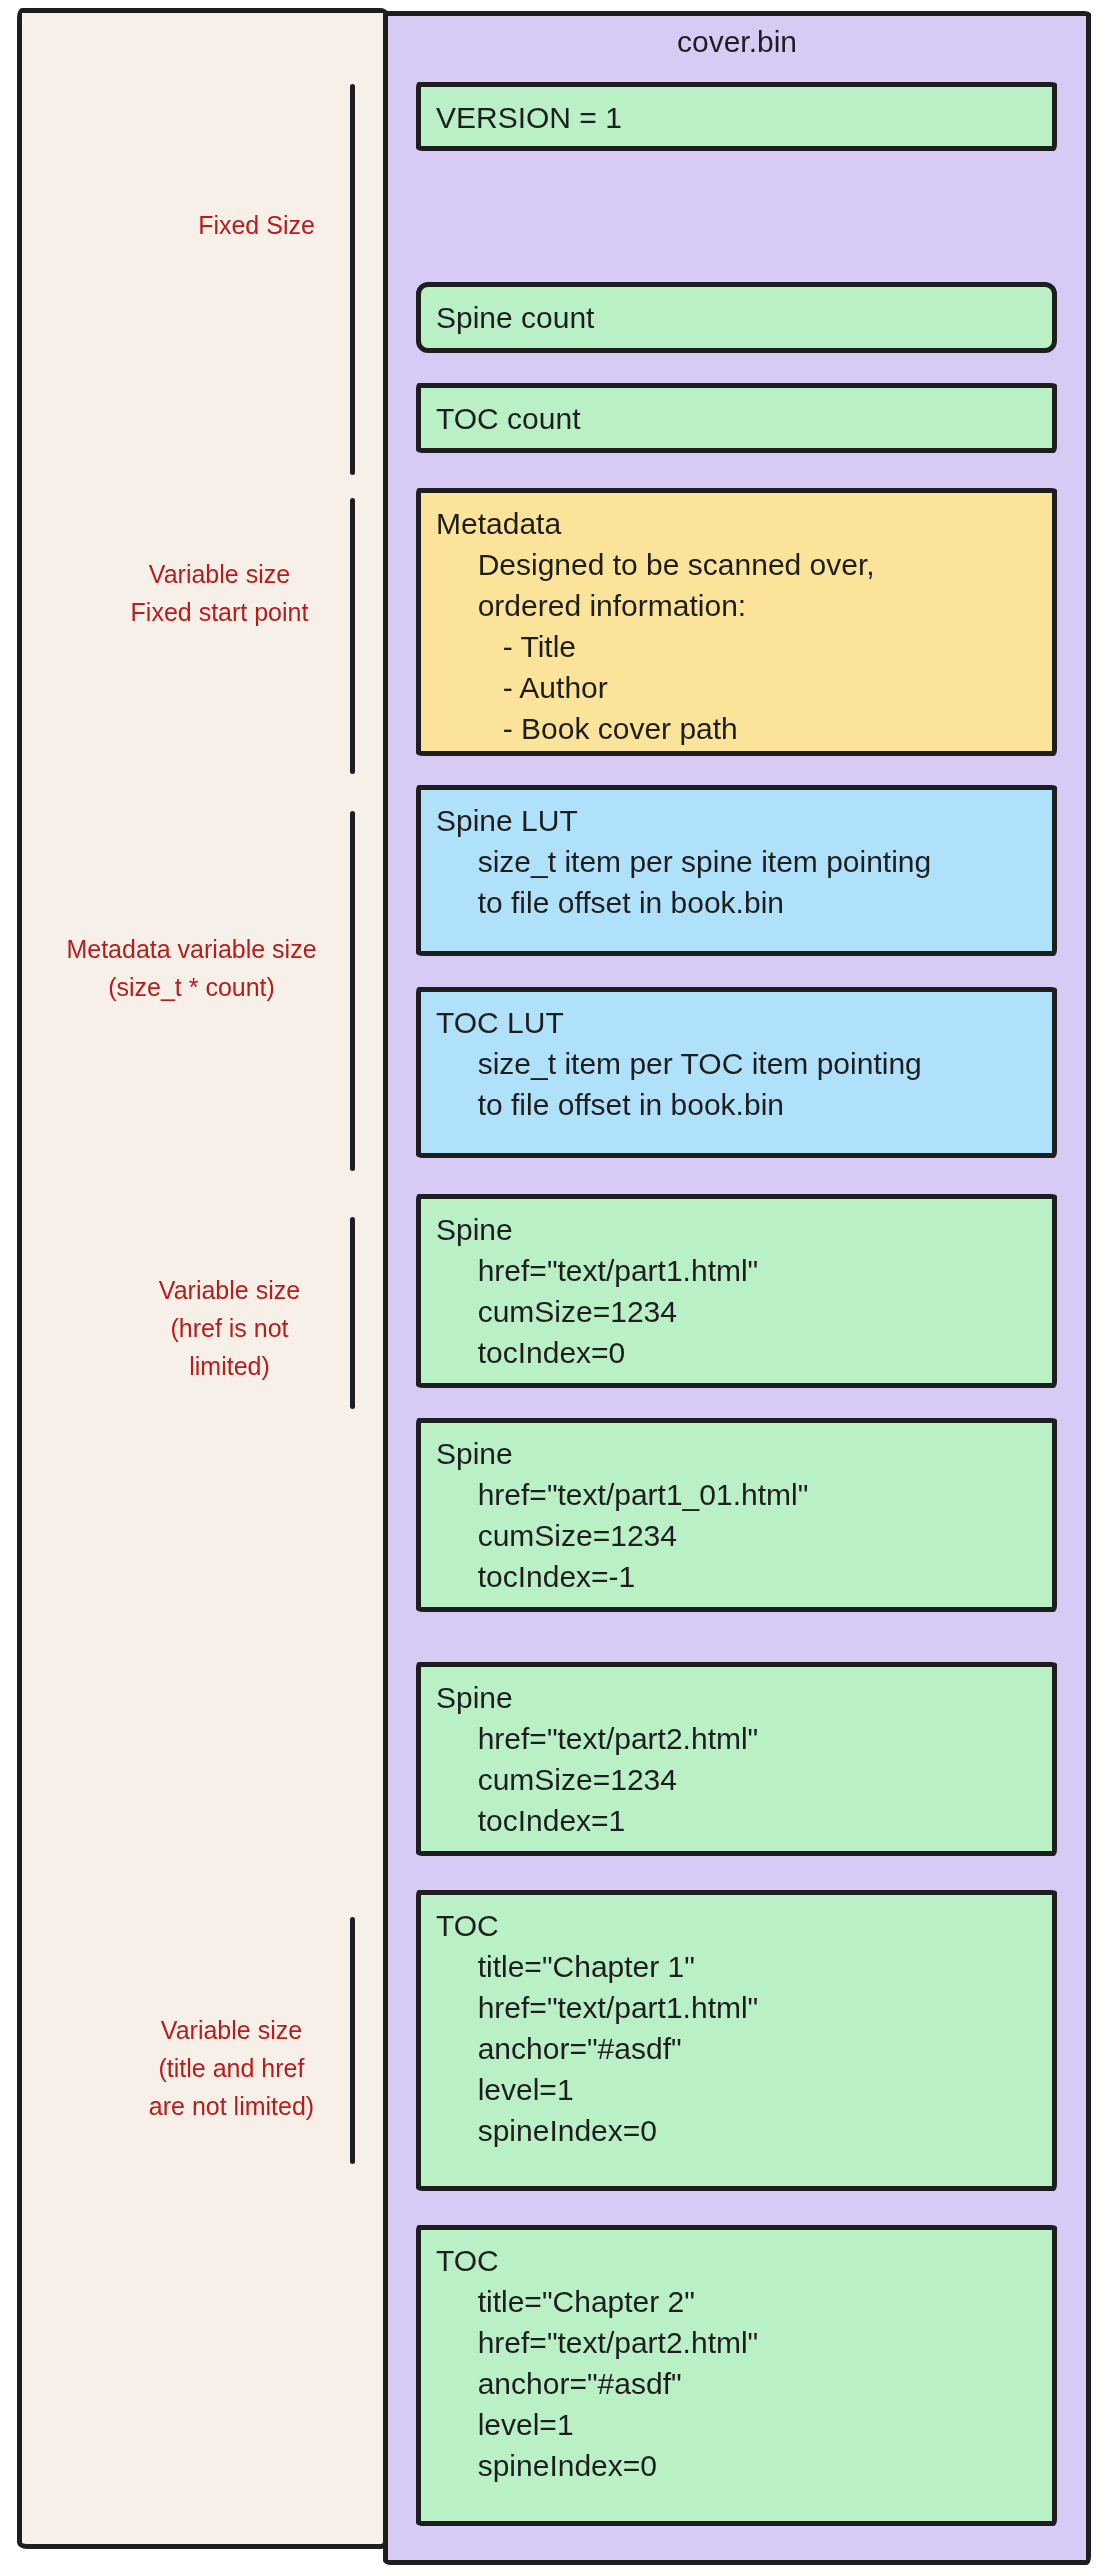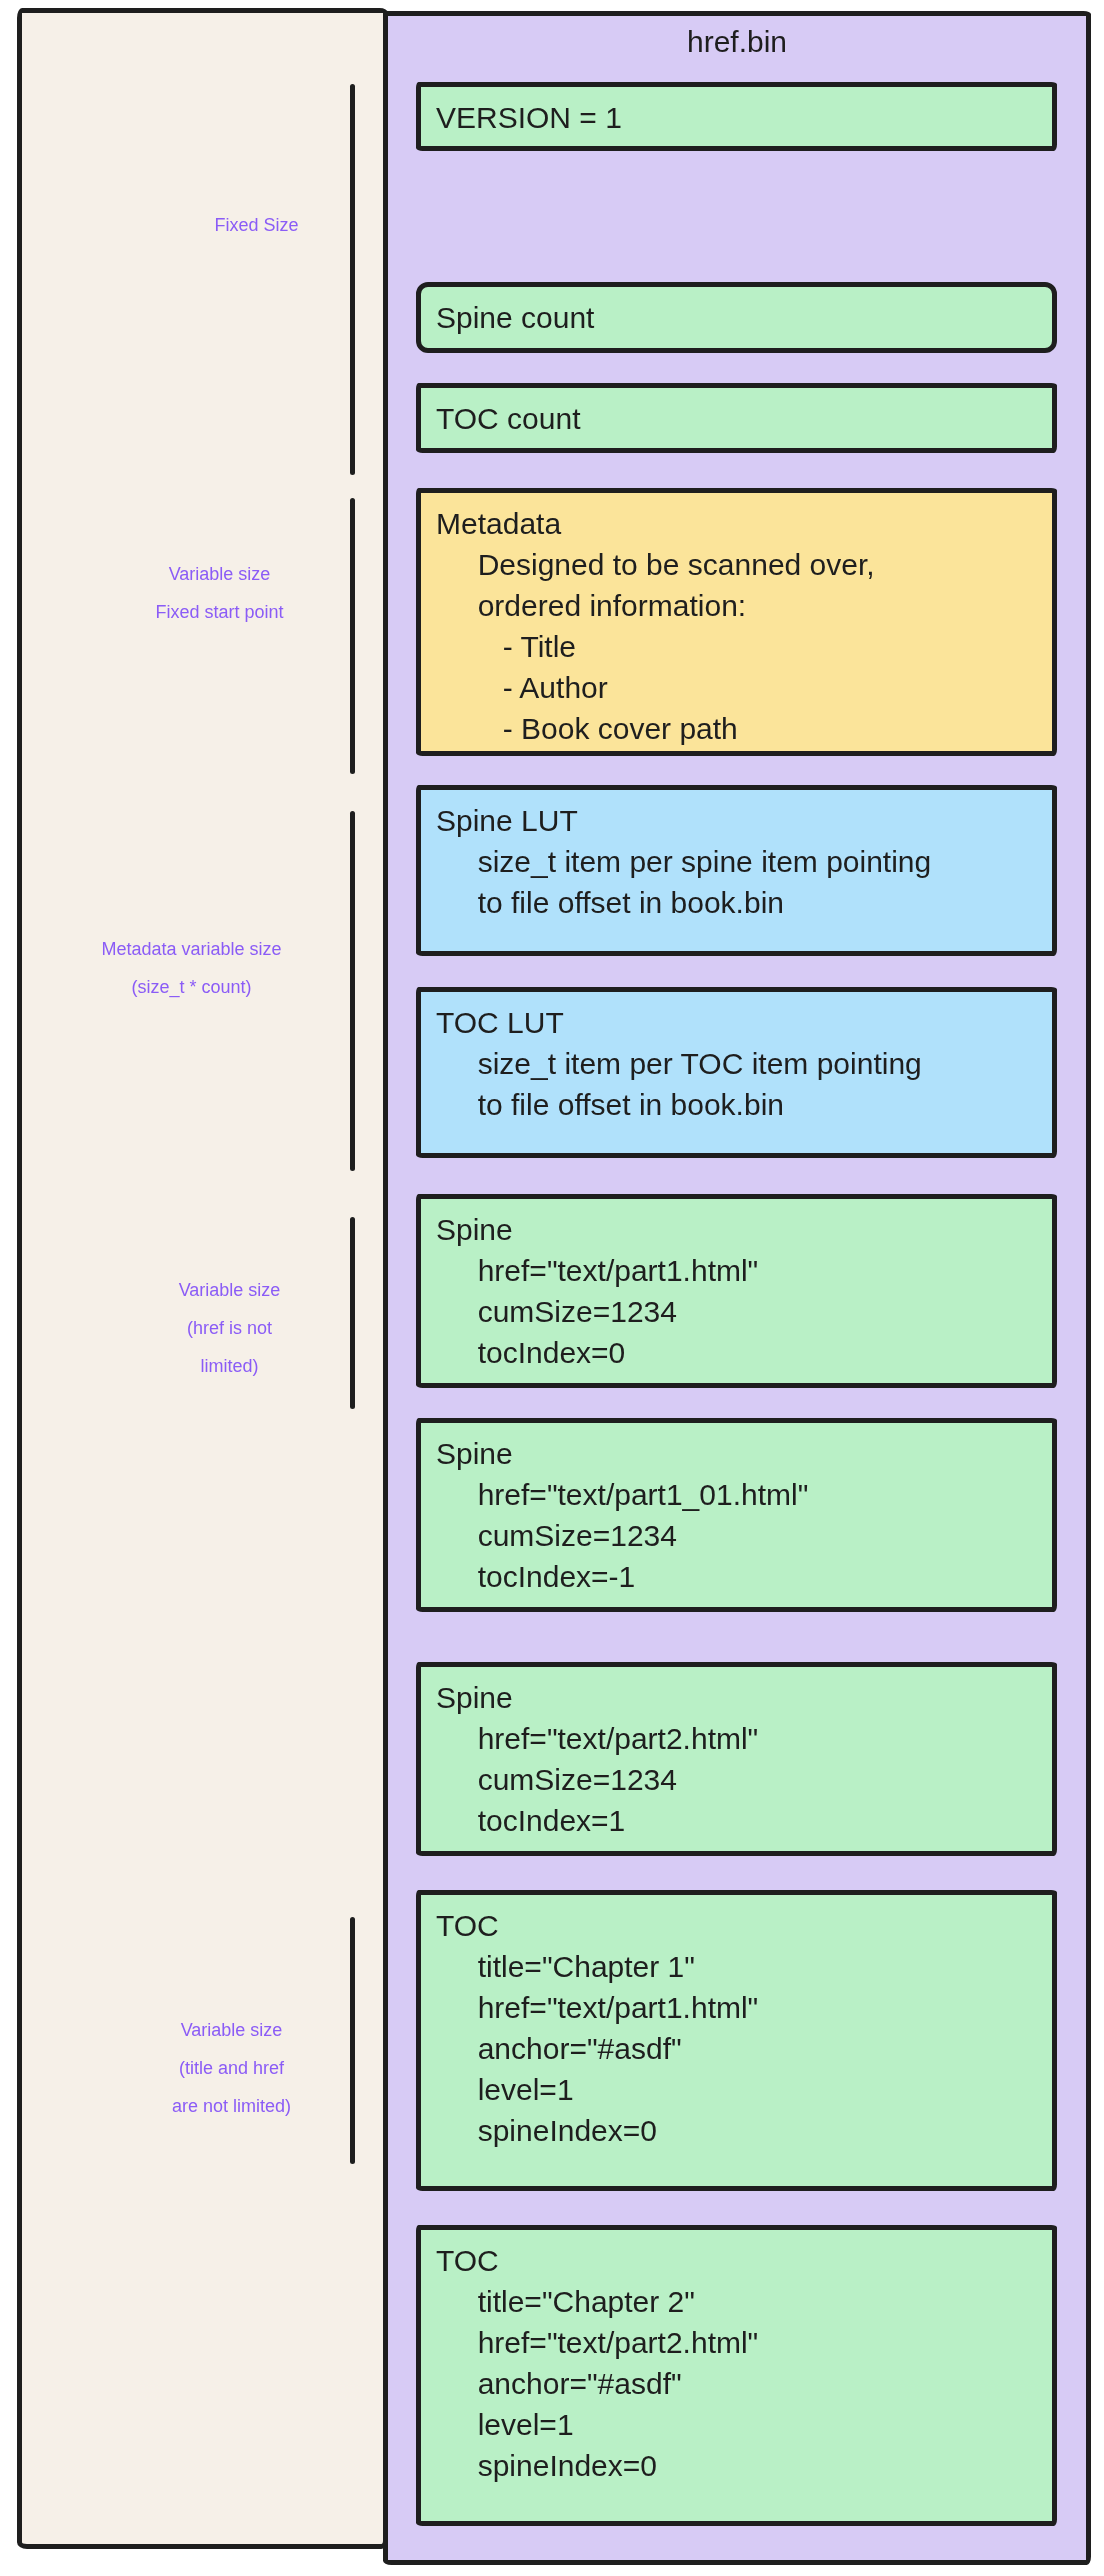--- a/index.html
+++ b/index.html
@@ -15,24 +15,24 @@
   
   .legend-panel{
     left:16.7px;top:8.4px;width:371px;height:2541px;
     background:#f6f0e8;
     border:5.9px solid #1e1e1e;
     border-radius:5px 8.4px 6.7px 10px / 10px 5px 8.4px 6.7px;
   }
   .legend-label{
     width:335px;
     text-align:center;
-    font-size:18px;
+    font-size:25px;
     line-height:38px;
     white-space:pre-line;
-    color:#8b5cf6;
+    color:#b91c1c;
   }
   .bracket{
     left:350px;width:5px;
     background:#1e1e1e;
     border-radius:3.3px;
   }
   
   .file-container{
     left:383px;top:11px;width:708px;height:2554px;
     background:#d7cbf5;
@@ -79,21 +79,21 @@
   <div class="abs legend-label" style="left:24px;top:930px;">Metadata variable size
 (size_t * count)</div>
   <div class="abs legend-label" style="left:62px;top:1271px;">Variable size
 (href is not
 limited)</div>
   <div class="abs legend-label" style="left:64px;top:2011px;">Variable size
 (title and href
 are not limited)</div>
 
   <div class="abs file-container"></div>
-  <div class="abs file-title">href.bin</div>
+  <div class="abs file-title">cover.bin</div>
 
   <div class="abs block fill-green" style="top:82px;height:69px;">
     <div class="block-text">VERSION = 1</div>
   </div>
 
 
   <div class="abs block fill-green" style="top:282px;height:71px;border-radius:12px;">
     <div class="block-text">Spine count</div>
   </div>
 

